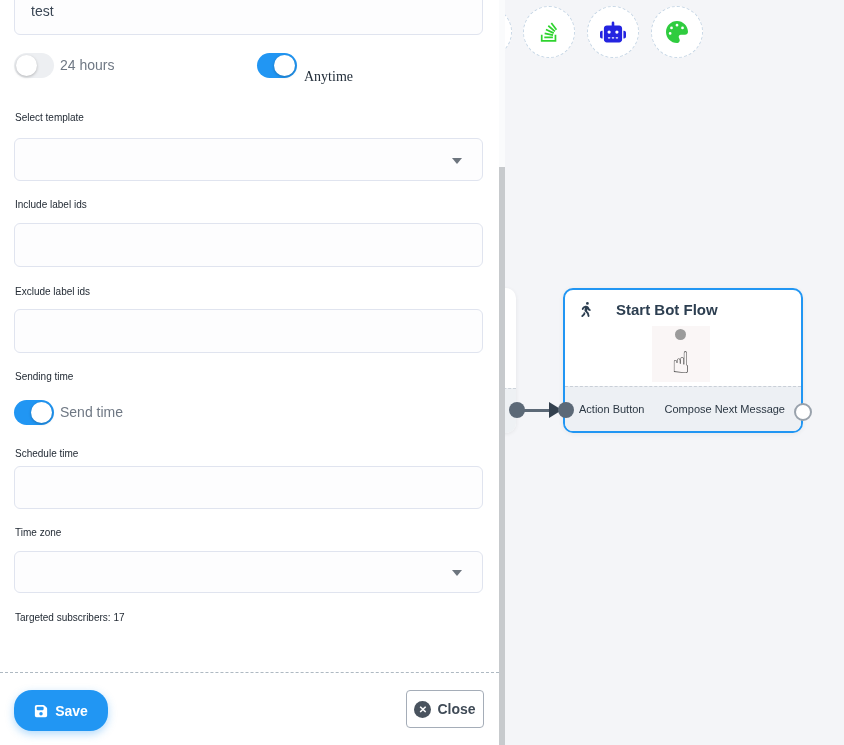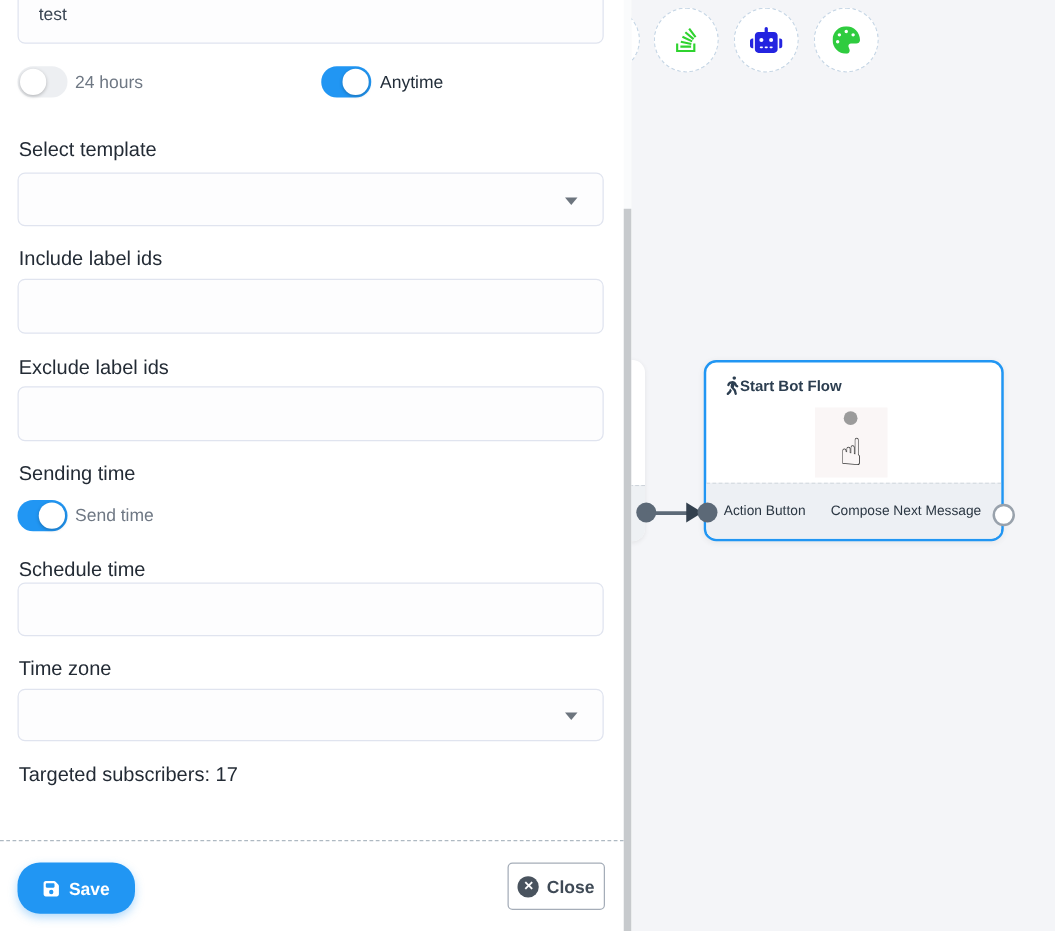--- a/index.html
+++ b/index.html
@@ -8,21 +8,21 @@
   .stage { position:relative; width:760px; height:745px; }
 
   
   .panel { position:absolute; left:0; top:0; width:499px; height:745px; background:#fff; z-index:2; }
   .txt-input, .select-box {
     position:absolute; left:14px; width:469px;
     background:#fdfdfe; border:1px solid #e0e4ef; border-radius:6px;
     font-family:"Liberation Sans", sans-serif; font-size:14px; color:#3a4654;
     padding:0 16px; outline:none;
   }
-  .field-label { position:absolute; left:15px; font-size:16px; color:#232b35; }
+  .field-label { position:absolute; left:15px; font-size:10px; color:#232b35; }
   .muted-label { position:absolute; font-size:14px; color:#6f7884; }
   .dark-label  { position:absolute; font-size:14px; color:#232e3a; }
 
   
   .toggle { position:absolute; width:40px; height:25px; border-radius:13px; cursor:pointer; }
   .toggle .knob { position:absolute; top:2px; width:21px; height:21px; border-radius:50%;
     background:#fff; box-shadow:0 1px 3px rgba(0,0,0,.25); }
   .toggle.off { background:#edeff2; }
   .toggle.off .knob { left:2px; }
   .toggle.on { background:#2196f3; }
@@ -60,22 +60,22 @@
   
   .ghost-node { position:absolute; left:-55px; top:288px; width:66px; height:145px;
     background:#fff; border-radius:10px; box-shadow:0 1px 4px rgba(0,0,0,.07); }
   .ghost-footer { position:absolute; left:0; bottom:0; width:100%; height:45px;
     background:#eef1f4; border-top:1px dashed #cdd3da; border-radius:0 0 10px 10px; }
 
   
   .node { position:absolute; left:58px; top:288px; width:240px; height:145px;
     background:#fff; border:2px solid #2196f3; border-radius:10px;
     box-shadow:0 1px 5px rgba(0,0,0,.06); }
-  .node-header { display:flex; align-items:center; gap:0; padding:11px 0 0 15px;
-    font-size:12px; font-weight:600; color:#2c3e50; }
+  .node-header { display:flex; align-items:center; gap:24px; padding:11px 0 0 15px;
+    font-size:15px; font-weight:600; color:#2c3e50; }
   .hand-box { position:absolute; left:87px; top:36px; width:58px; height:56px;
     background:#faf6f6; display:flex; align-items:flex-end; justify-content:center; }
   .hand-dot { position:absolute; top:3px; left:23px; width:11px; height:11px;
     border-radius:50%; background:#9b9b9b; }
   .hand-glyph { font-family:"DejaVu Sans", sans-serif; font-size:30px; color:#3c3c3c;
     line-height:1; padding-bottom:4px; }
   .node-footer { position:absolute; left:0; right:0; bottom:0; height:45px;
     background:#edf0f4; border-top:1px dashed #c9cfd7; border-radius:0 0 8px 8px;
     display:flex; align-items:center; justify-content:space-between;
     padding:0 16px 0 14px; font-size:11px; color:#2b3743; }
@@ -103,21 +103,21 @@
     <input class="txt-input" style="top: -13px; height: 48px;" value="test">
 
     <div class="toggle off" style="left:14px; top:53px;">
         <div class="knob"></div>
       </div>
     <span class="muted-label" style="left:60px; top:57px;">24 hours</span>
 
     <div class="toggle on" style="left:257px; top:53px;">
         <div class="knob"></div>
       </div>
-    <span class="dark-label" style="left:304px; top:57px;">Anytime</span>
+    <span class="dark-label" style="left:304px; top:69px;font-family:Liberation Serif, serif;">Anytime</span>
 
     <span class="field-label" style="top:112px;">Select template</span>
     <div class="select-box" style="top:138px; height:43px; cursor:pointer;">
       <span></span>
       <span class="chevron"></span>
     </div>
 
     <span class="field-label" style="top:199px;">Include label ids</span>
     <input class="txt-input" style="top: 223px; height: 44px;" value="">
 

